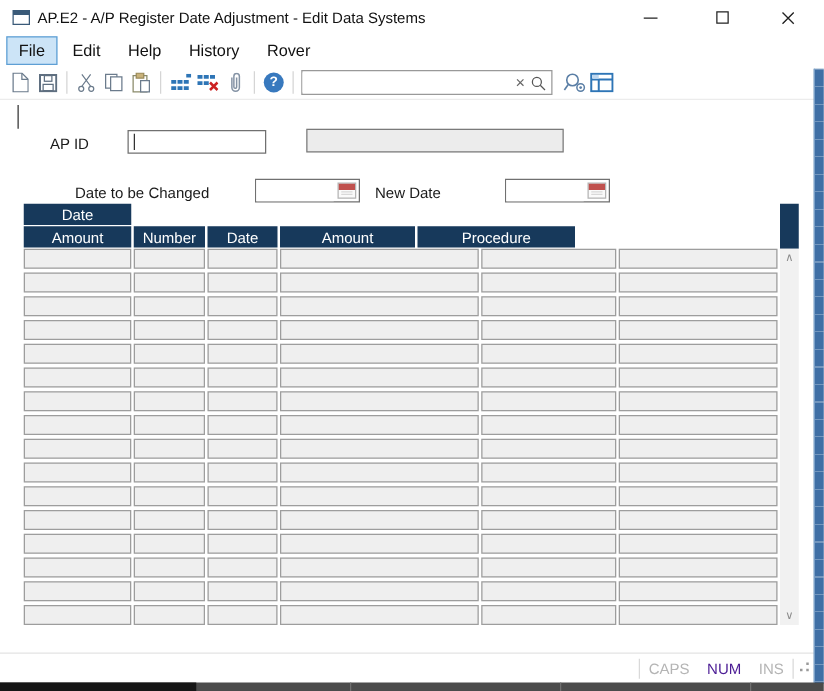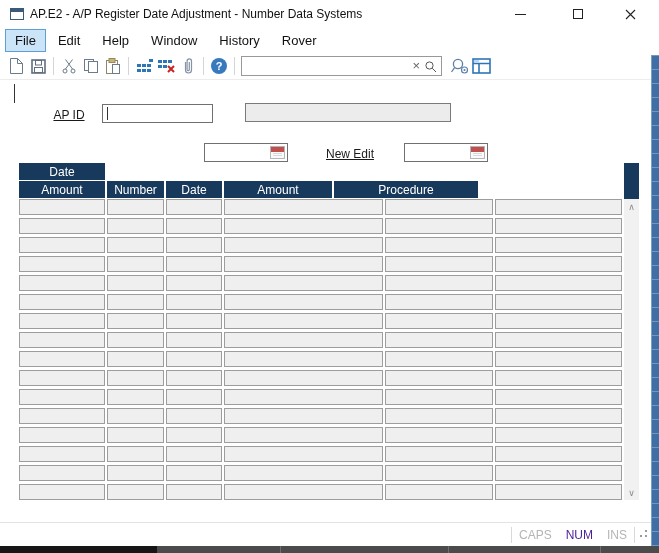--- a/index.html
+++ b/index.html
@@ -27,21 +27,21 @@
   .tb-icon { width:22px; height:22px; display:flex; align-items:center; justify-content:center; flex:0 0 auto; }
   .tb-sep { width:1px; height:18px; background:#d5d5d5; margin:0 4px; flex:0 0 auto; }
   .help-circle { width:16px; height:16px; border-radius:50%; background:#3879be; color:#fff; font-size:11px; font-weight:bold; display:flex; align-items:center; justify-content:center; }
   .searchbox { width:201px; height:20px; border:1px solid #999; background:#fff; display:flex; align-items:center; margin:0 6px 0 2px; }
   .searchbox input { flex:1; min-width:0; border:none; outline:none; height:16px; font-size:12px; padding-left:4px; font-family:inherit; }
   .sb-clear { color:#666; font-size:13px; padding:0 4px; line-height:18px; }
   .sb-mag { padding:0 4px 0 0; display:flex; align-items:center; }
 
   
   .caret { position:absolute; width:1px; background:#333; }
-  .form-label { position:absolute; font-size:12px; color:#1a1a1a; text-align:center; white-space:nowrap;text-decoration:underline; }
+  .form-label { position:absolute; font-size:12px; color:#1a1a1a; text-align:left; white-space:nowrap; }
   .txt-input { position:absolute; border:1px solid #707070; background:#fff; font-size:12px; padding-left:4px; font-family:inherit; outline:none; }
   .readonly-field { position:absolute; left:245px; top:103px; width:206px; height:19px; background:#ececec; border:1px solid #7a7a7a; }
   .datefield { position:absolute; width:84px; height:19px; border:1px solid #707070; background:#fff; }
   .datefield input { position:absolute; left:0; top:0; width:62px; height:17px; border:none; outline:none; font-size:12px; padding-left:3px; font-family:inherit; }
   .cal { position:absolute; right:2px; top:2px; width:15px; height:13px; border:1px solid #b5b5b5; background:#fafafa; }
   .cal-top { width:100%; height:5px; background:#c0504d; }
   .cal-line { width:9px; height:1px; background:#d8d8d8; margin:1px auto 0 auto; }
 
   
   .table-wrap { position:absolute; left:19px; top:163px; width:620px; height:342px; }
@@ -71,39 +71,38 @@
   .bs-black { position:absolute; left:0; top:0; width:157px; height:7px; background:#161616; }
   .bs-sep { position:absolute; top:0; width:1px; height:7px; background:#6e6e6e; }
 </style>
 </head>
 <body>
 
 <div class="screen">
 
   <div class="titlebar">
     <div class="app-icon"></div>
-    <div class="title-text">AP.E2 - A/P Register Date Adjustment - Number Data Systems</div>
+    <div class="title-text">AP.E2 - A/P Register Date Adjustment - Edit Data Systems</div>
     <div class="win-btn btn-min">
         <div class="glyph-min"></div>
       </div>
     <div class="win-btn btn-max">
         <div class="glyph-max"></div>
       </div>
     <div class="win-btn btn-close">
       <svg width="11" height="11" viewBox="0 0 11 11">
           <path d="M1 1 L10 10 M10 1 L1 10" stroke="#222" stroke-width="1.1"></path>
         </svg>
     </div>
   </div>
 
   <div class="menubar">
     <span class="menu-item selected">File</span>
     <span class="menu-item">Edit</span>
     <span class="menu-item">Help</span>
-    <span class="menu-item">Window</span>
     <span class="menu-item">History</span>
     <span class="menu-item">Rover</span>
   </div>
 
   <div class="toolbar">
     <div class="tb-icon">
       <svg width="14" height="16" viewBox="0 0 14 16">
           <path d="M1.5 .5 h7 l5 5 V15.5 H1.5 z" fill="#fff" stroke="#6b7b8c"></path>
           <path d="M8.5 .5 v5 h5" fill="none" stroke="#6b7b8c"></path>
         </svg>
@@ -195,49 +194,50 @@
     </div>
   </div>
 
   <div class="caret" style="left:14px; top:84px; height:19px;"></div>
 
   <div class="form-label" style="left:40px; top:108px; width:58px;">AP ID</div>
   <input class="txt-input" style="left: 102px; top: 104px; width: 111px; height: 19px;" value="">
   <div class="caret" style="left:107px; top:107px; height:13px;"></div>
   <div class="readonly-field"></div>
 
+  <div class="form-label" style="left:60px; top:147px; width:140px;">Date to be Changed</div>
   <div class="datefield" style="left:204px; top:143px;">
     <input value="" style="">
     <div class="cal">
         <div class="cal-top"></div>
         <div class="cal-line"></div>
         <div class="cal-line"></div>
       </div>
   </div>
 
-  <div class="form-label" style="left:300px; top:147px; width:100px;">New Edit</div>
+  <div class="form-label" style="left:300px; top:147px; width:100px;">New Date</div>
   <div class="datefield" style="left:404px; top:143px;">
     <input value="" style="">
     <div class="cal">
         <div class="cal-top"></div>
         <div class="cal-line"></div>
         <div class="cal-line"></div>
       </div>
   </div>
 
   <div class="table-wrap">
     <div class="hrow">
       <div class="hcell" style="width: 86px;">Date</div>
     </div>
     <div class="hrow" id="colrow">
       <div class="hcell" style="width: 86px;">Amount</div>
       <div class="hcell" style="width: 57px;">Number</div>
       <div class="hcell" style="width: 56px;">Date</div>
       <div class="hcell" style="width: 108px;">Amount</div>
-      <div class="hcell" style="width: 144px;">Procedure</div>
+      <div class="hcell" style="width: 126px;">Procedure</div>
     </div>
     <div class="hfiller"></div>
     <div class="tbody">
         <div class="trow">
           <div class="tcell" style="width: 86px;"></div>
           <div class="tcell" style="width: 57px;"></div>
           <div class="tcell" style="width: 56px;"></div>
           <div class="tcell" style="width: 159px;"></div>
           <div class="tcell" style="width: 108px;"></div>
           <div class="tcell" style="width: 127px;"></div>

